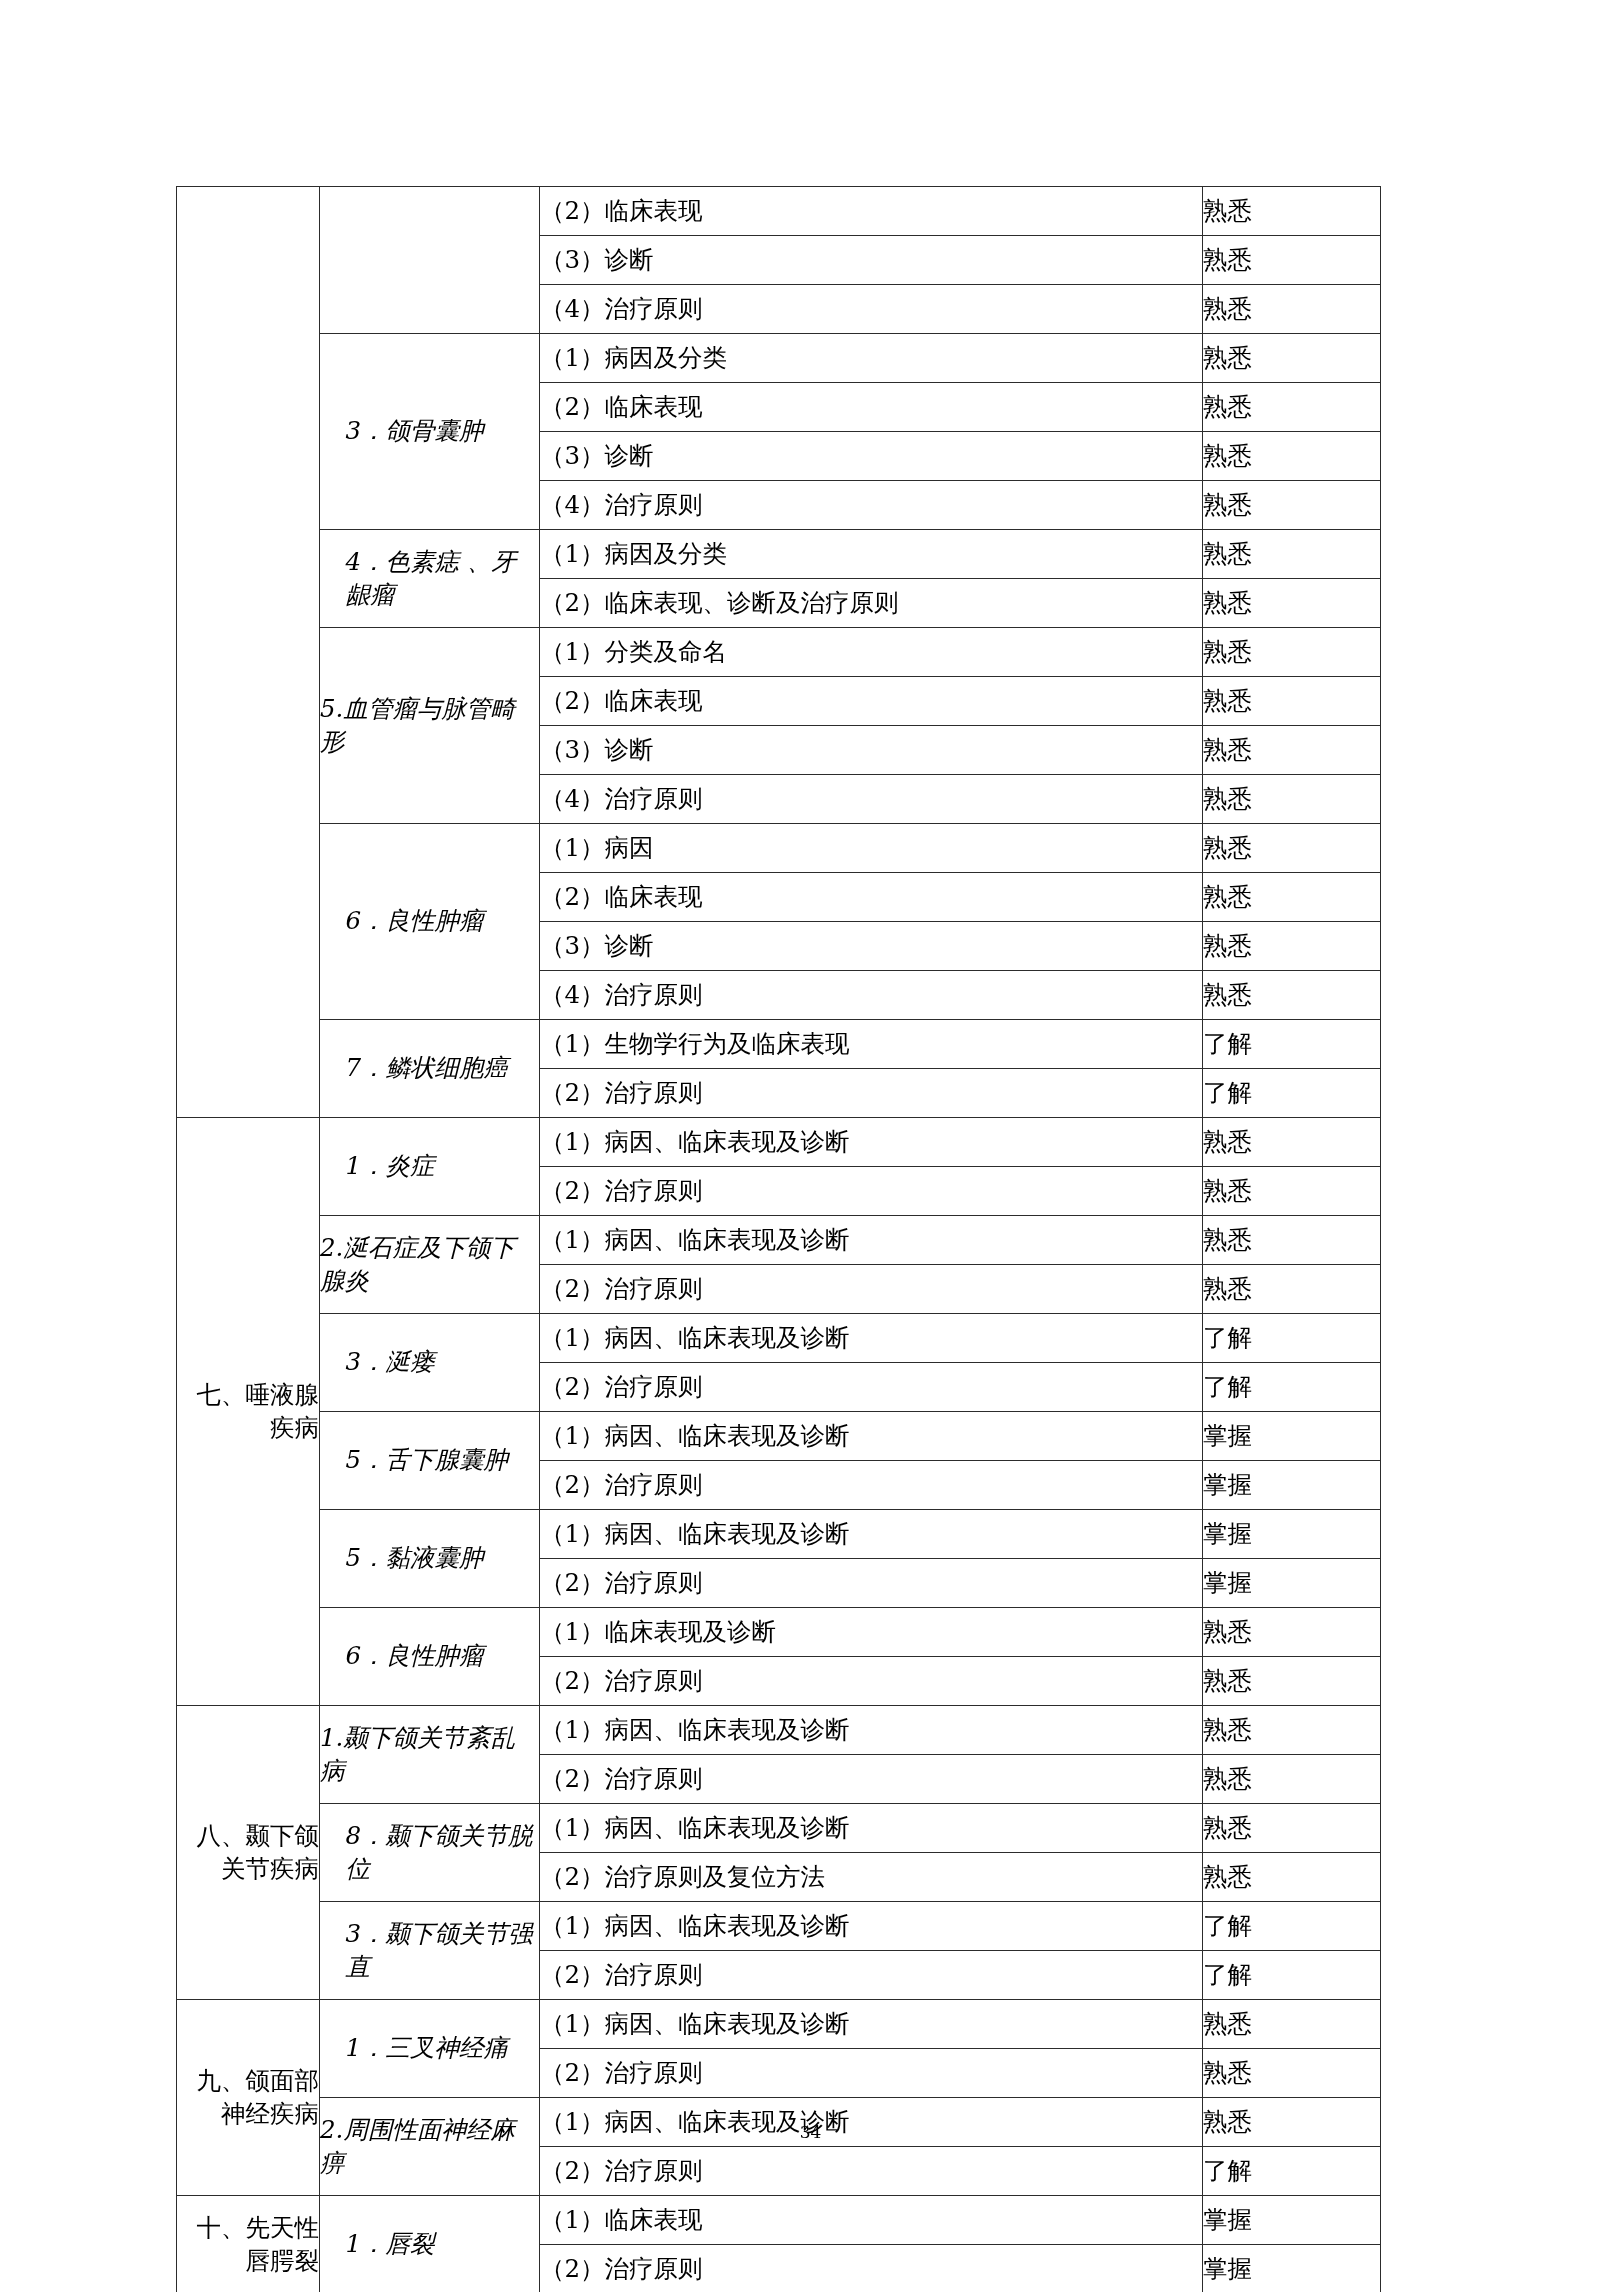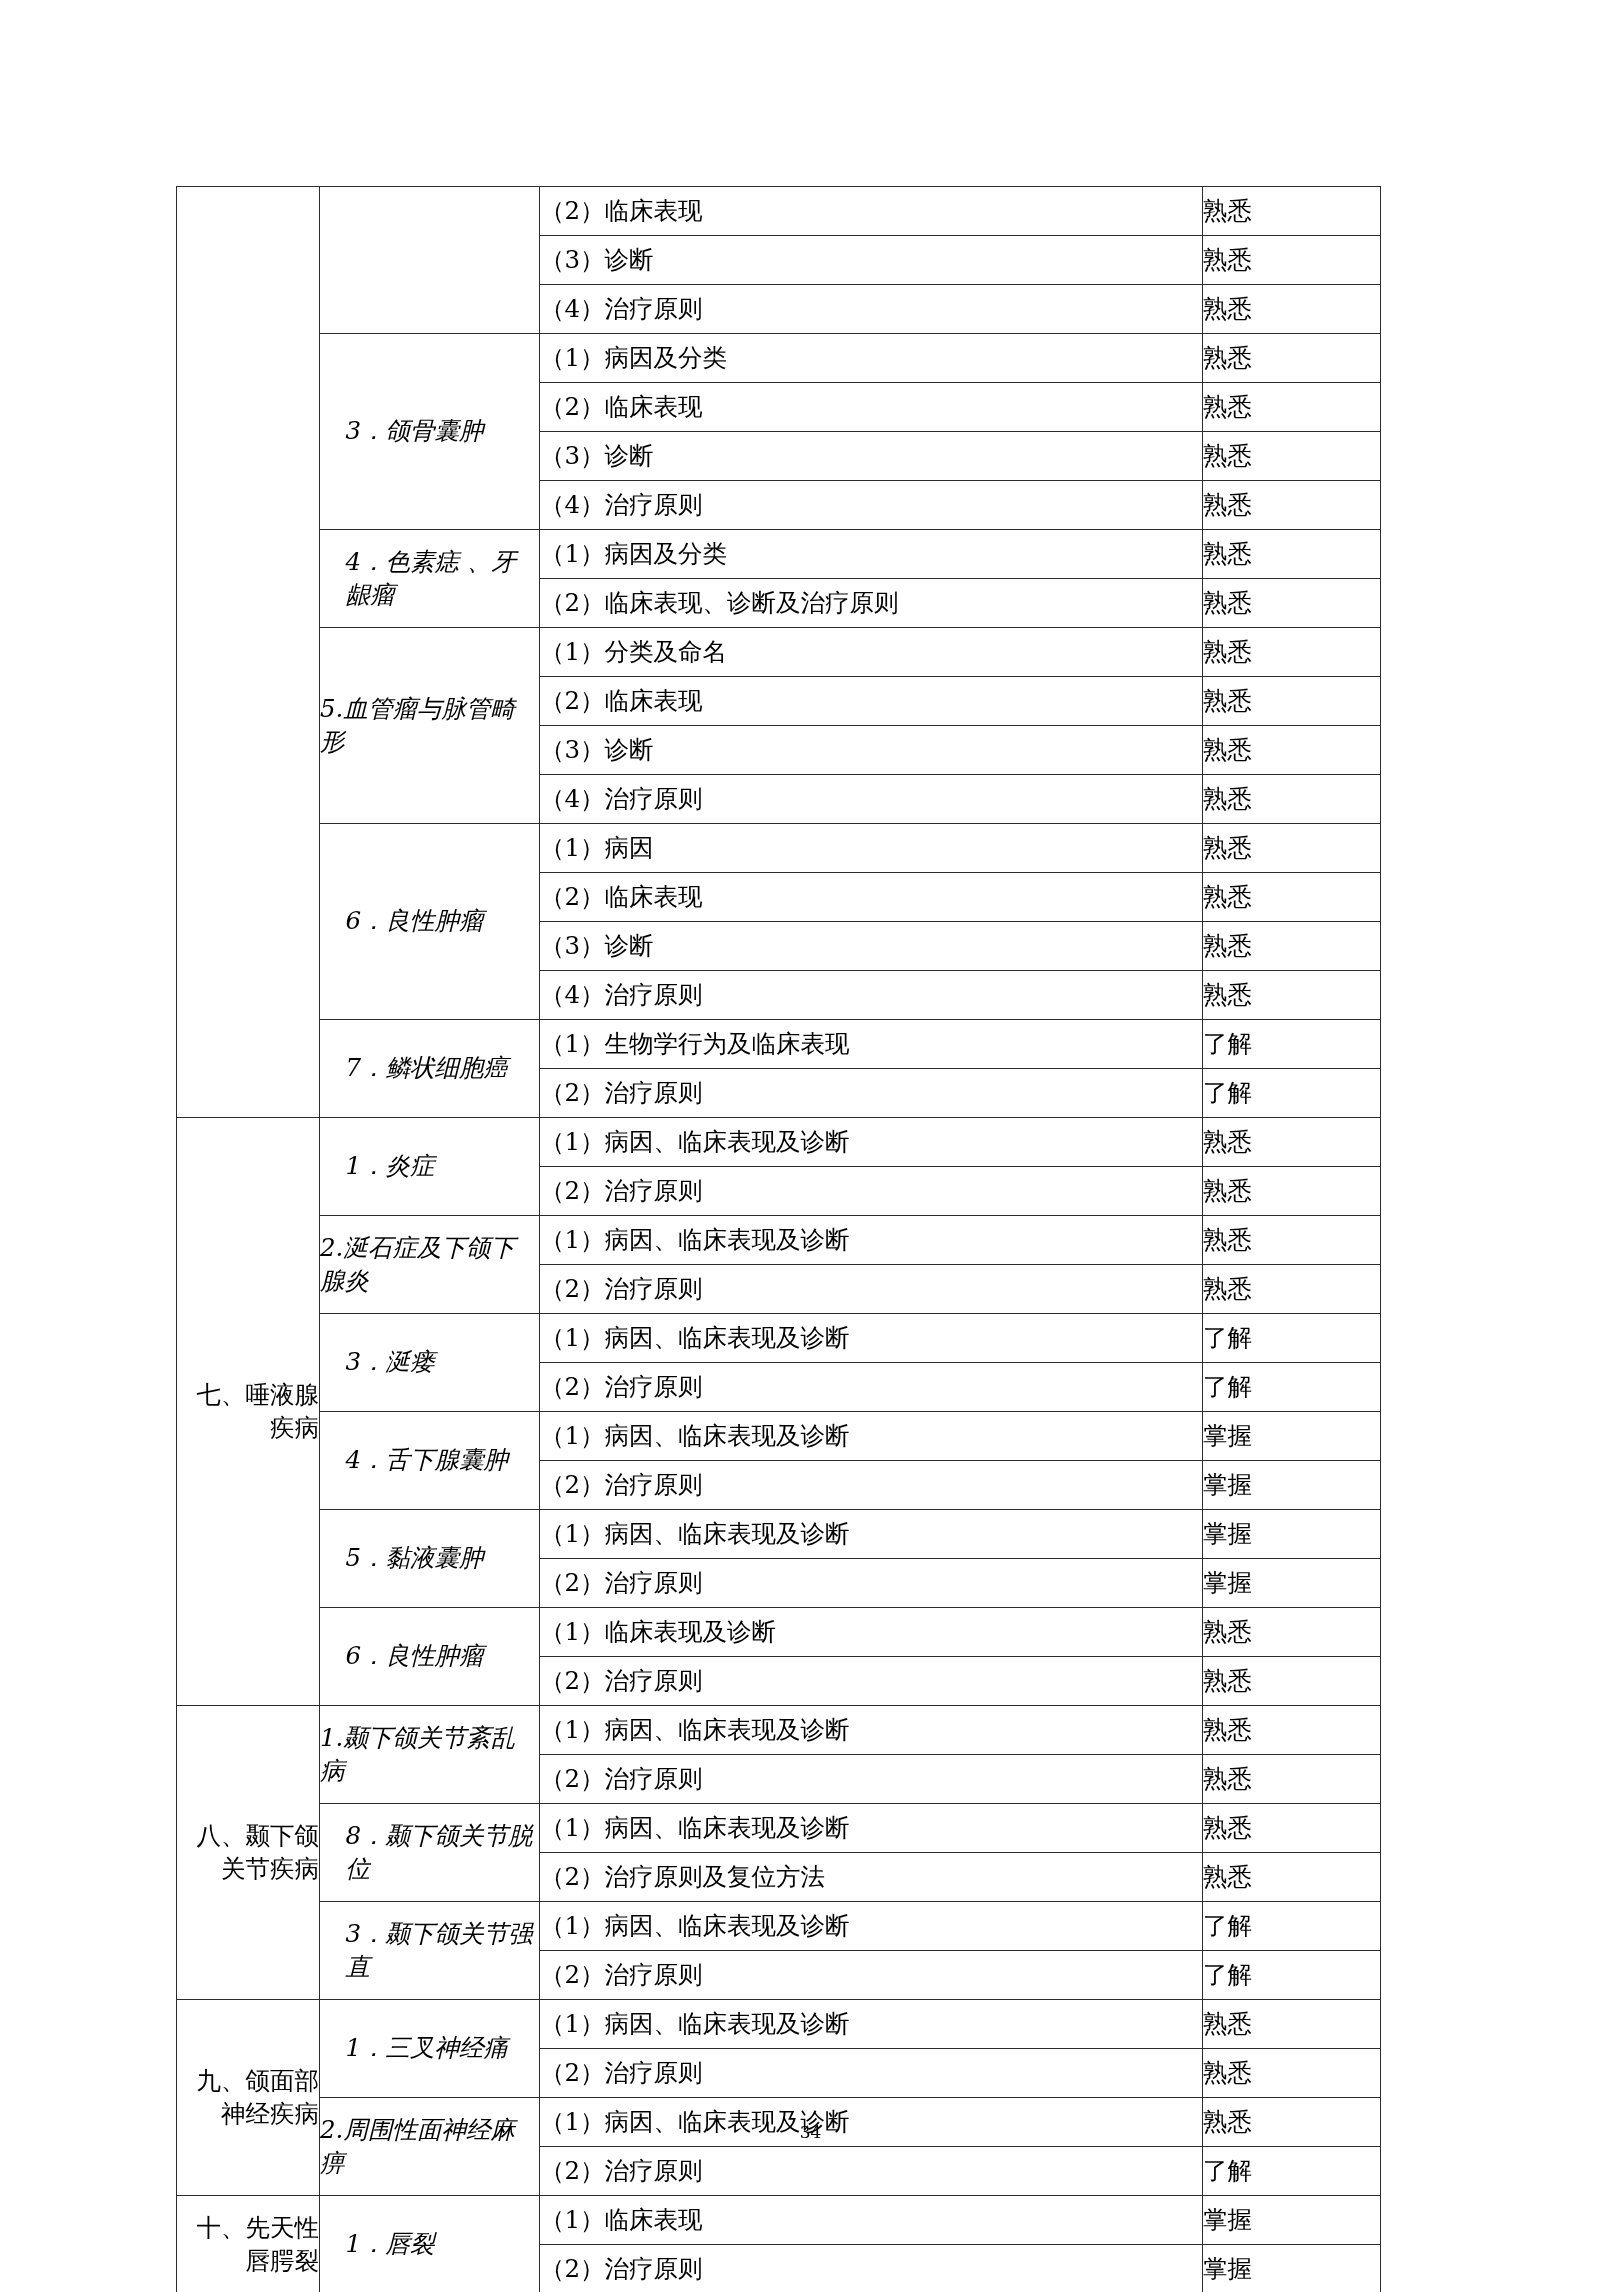--- a/index.html
+++ b/index.html
@@ -205,21 +205,21 @@
           <tr class="row-h">
             <td class="cell-topic indent" rowspan="2">3．涎瘘</td>
             <td class="cell-content">（1）病因、临床表现及诊断</td>
             <td class="cell-level">了解</td>
           </tr>
           <tr class="row-h">
             <td class="cell-content">（2）治疗原则</td>
             <td class="cell-level">了解</td>
           </tr>
           <tr class="row-h">
-            <td class="cell-topic indent" rowspan="2">4．舌下腺囊肿</td>
+            <td class="cell-topic indent" rowspan="2">5．舌下腺囊肿</td>
             <td class="cell-content">（1）病因、临床表现及诊断</td>
             <td class="cell-level">掌握</td>
           </tr>
           <tr class="row-h">
             <td class="cell-content">（2）治疗原则</td>
             <td class="cell-level">掌握</td>
           </tr>
           <tr class="row-h">
             <td class="cell-topic indent" rowspan="2">5．黏液囊肿</td>
             <td class="cell-content">（1）病因、临床表现及诊断</td>

